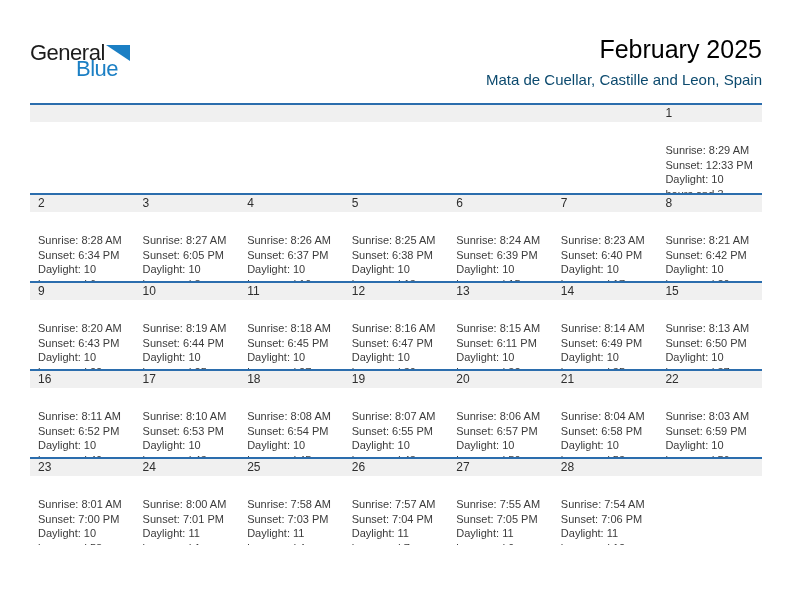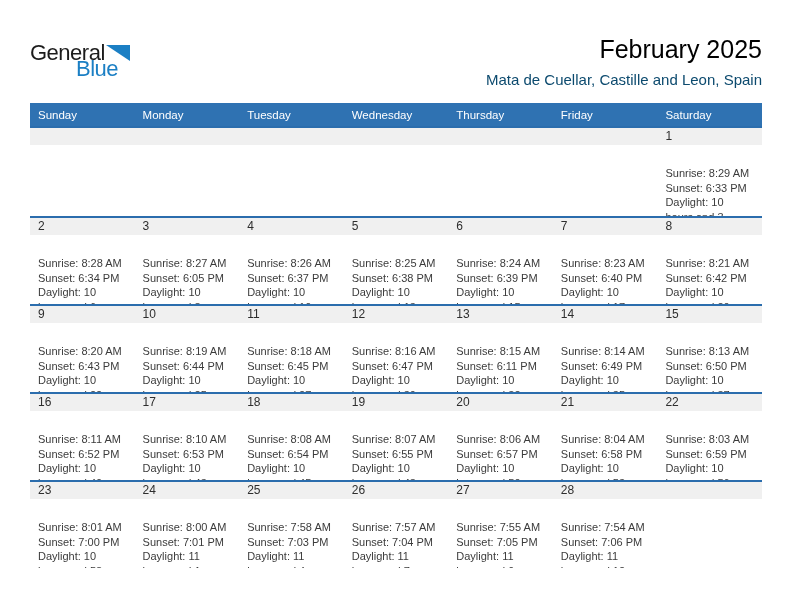--- a/index.html
+++ b/index.html
@@ -86,29 +86,20 @@
       </div>
       <div class="logo-word2">Blue</div>
     </div>
     <div class="titles">
       <h1 class="title">February 2025</h1>
       <h2 class="subtitle">Mata de Cuellar, Castille and Leon, Spain</h2>
     </div>
   </div>
 
   <div class="calendar">
-    <div class="weekday-row">
-        <div class="wd-cell">Sunday</div>
-        <div class="wd-cell">Monday</div>
-        <div class="wd-cell">Tuesday</div>
-        <div class="wd-cell">Wednesday</div>
-        <div class="wd-cell">Thursday</div>
-        <div class="wd-cell">Friday</div>
-        <div class="wd-cell">Saturday</div>
-      </div>
     <div>
         <div class="week-row">
           <div class="day-cell">
             <div class="num-band"></div>
           </div>
           <div class="day-cell">
             <div class="num-band"></div>
           </div>
           <div class="day-cell">
             <div class="num-band"></div>
@@ -119,21 +110,21 @@
           <div class="day-cell">
             <div class="num-band"></div>
           </div>
           <div class="day-cell">
             <div class="num-band"></div>
           </div>
           <div class="day-cell">
             <div class="num-band">1</div>
             <div class="cell-body">
               <div class="line">Sunrise: 8:29 AM</div>
-              <div class="line">Sunset: 6:33 PM</div>
+              <div class="line">Sunset: 12:33 PM</div>
               <div class="line">Daylight: 10 hours and 3 minutes.</div>
             </div>
           </div>
         </div>
         <div class="week-row">
           <div class="day-cell">
             <div class="num-band">2</div>
             <div class="cell-body">
               <div class="line">Sunrise: 8:28 AM</div>
               <div class="line">Sunset: 6:34 PM</div>

